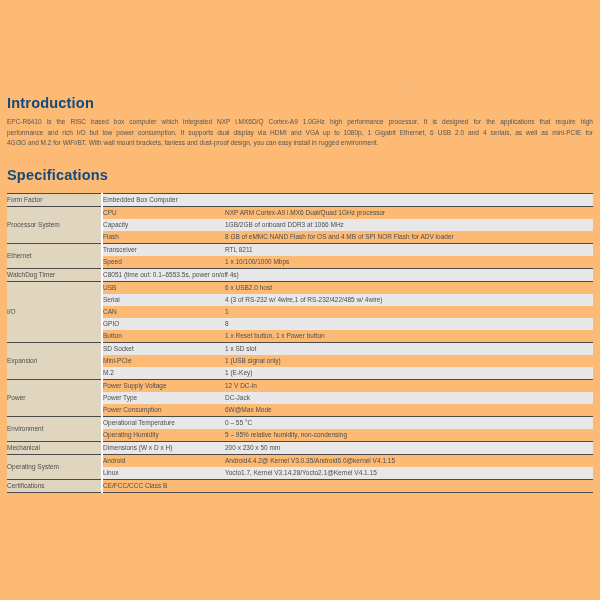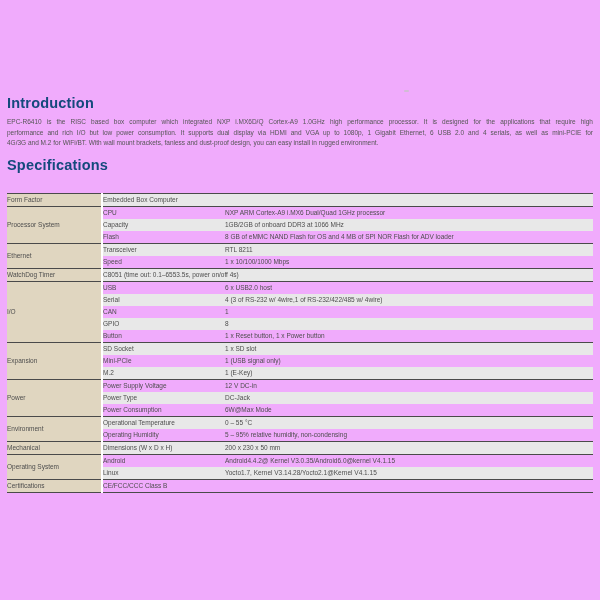--- a/index.html
+++ b/index.html
@@ -1,23 +1,23 @@
 <!DOCTYPE html>
 <html><head>
 <meta charset="utf-8">
 <style>
   html,body{margin:0;padding:0;background:#ffffff;}
   body{width:600px;height:600px;position:relative;overflow:hidden;
        font-family:"Liberation Sans",sans-serif;}
-  .page{position:absolute;inset:0;background:#f0abfc;}
+  .page{position:absolute;inset:0;background:#fdba74;}
 
   .heading{position:absolute;left:7px;margin:0;font-size:14.5px;font-weight:bold;
            color:#14497c;letter-spacing:0.2px;}
   #intro-title{top:95px;}
-  #specs-title{top:157px;}
+  #specs-title{top:167px;}
 
   .intro{position:absolute;left:7px;top:117px;width:586px;
          font-size:6.5px;line-height:10.6px;color:#555;}
   .intro .line{display:block;white-space:normal;}
   .intro .line.j{text-align:justify;text-align-last:justify;}
 
   table.specs{position:absolute;left:7px;top:193px;width:586px;
               border-collapse:collapse;table-layout:fixed;}
   col.c1{width:95px;} col.c2{width:123px;} col.c3{width:368px;}
   table.specs td{height:12px;padding:0;font-size:6.5px;line-height:8px;color:#4d4d4d;

